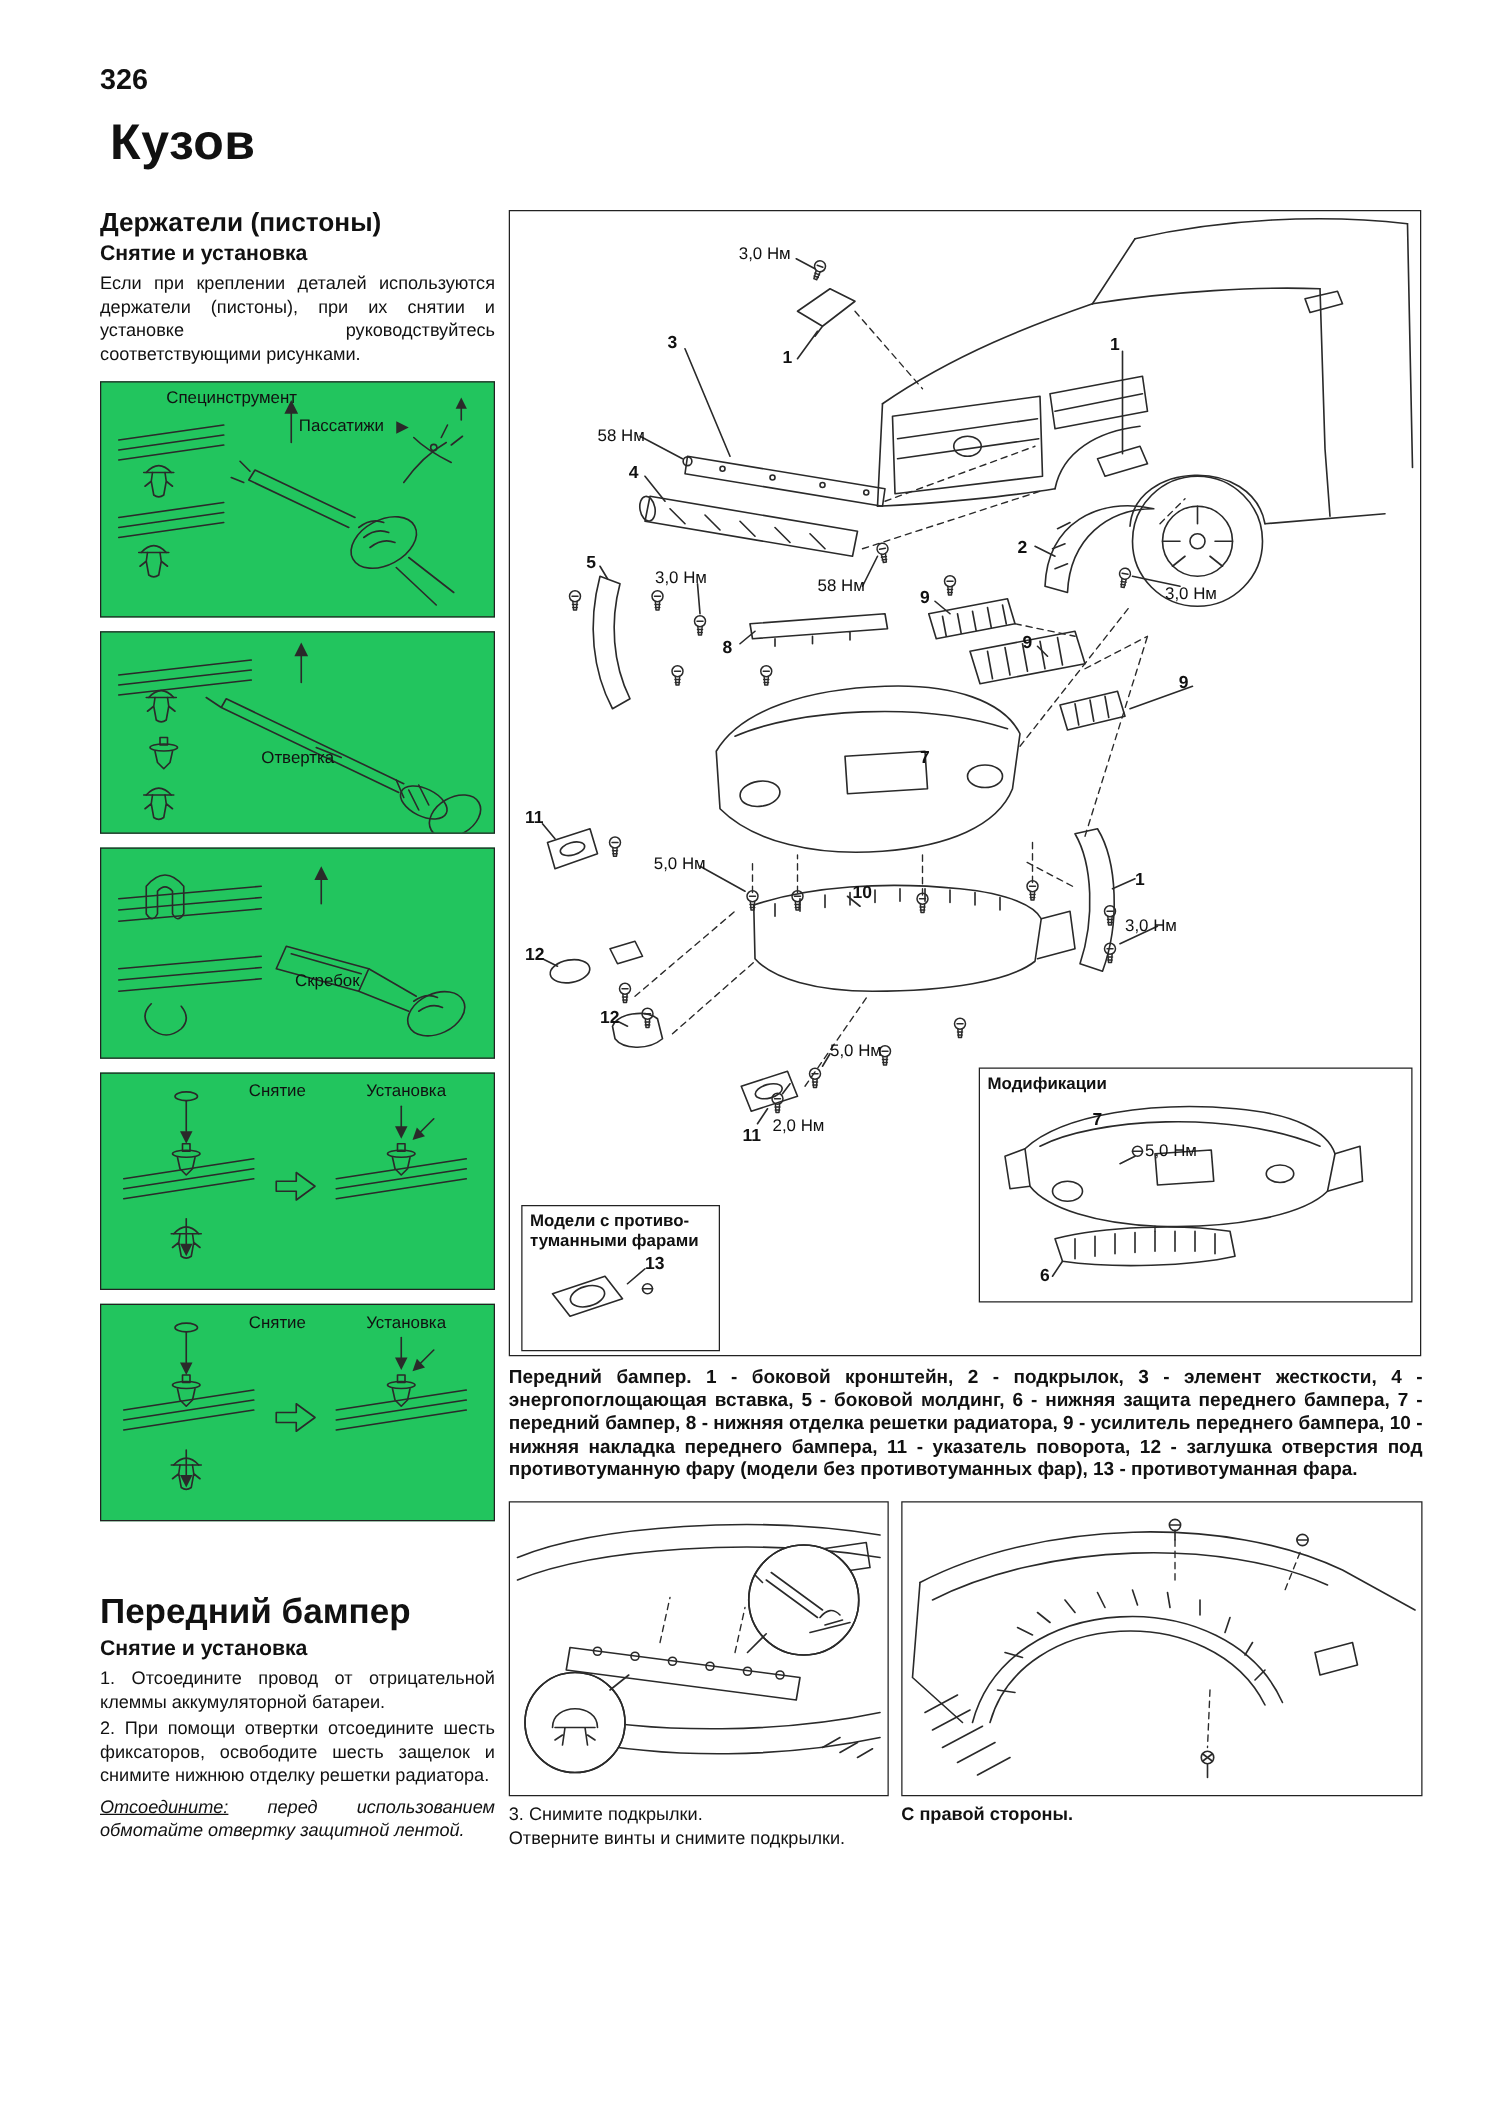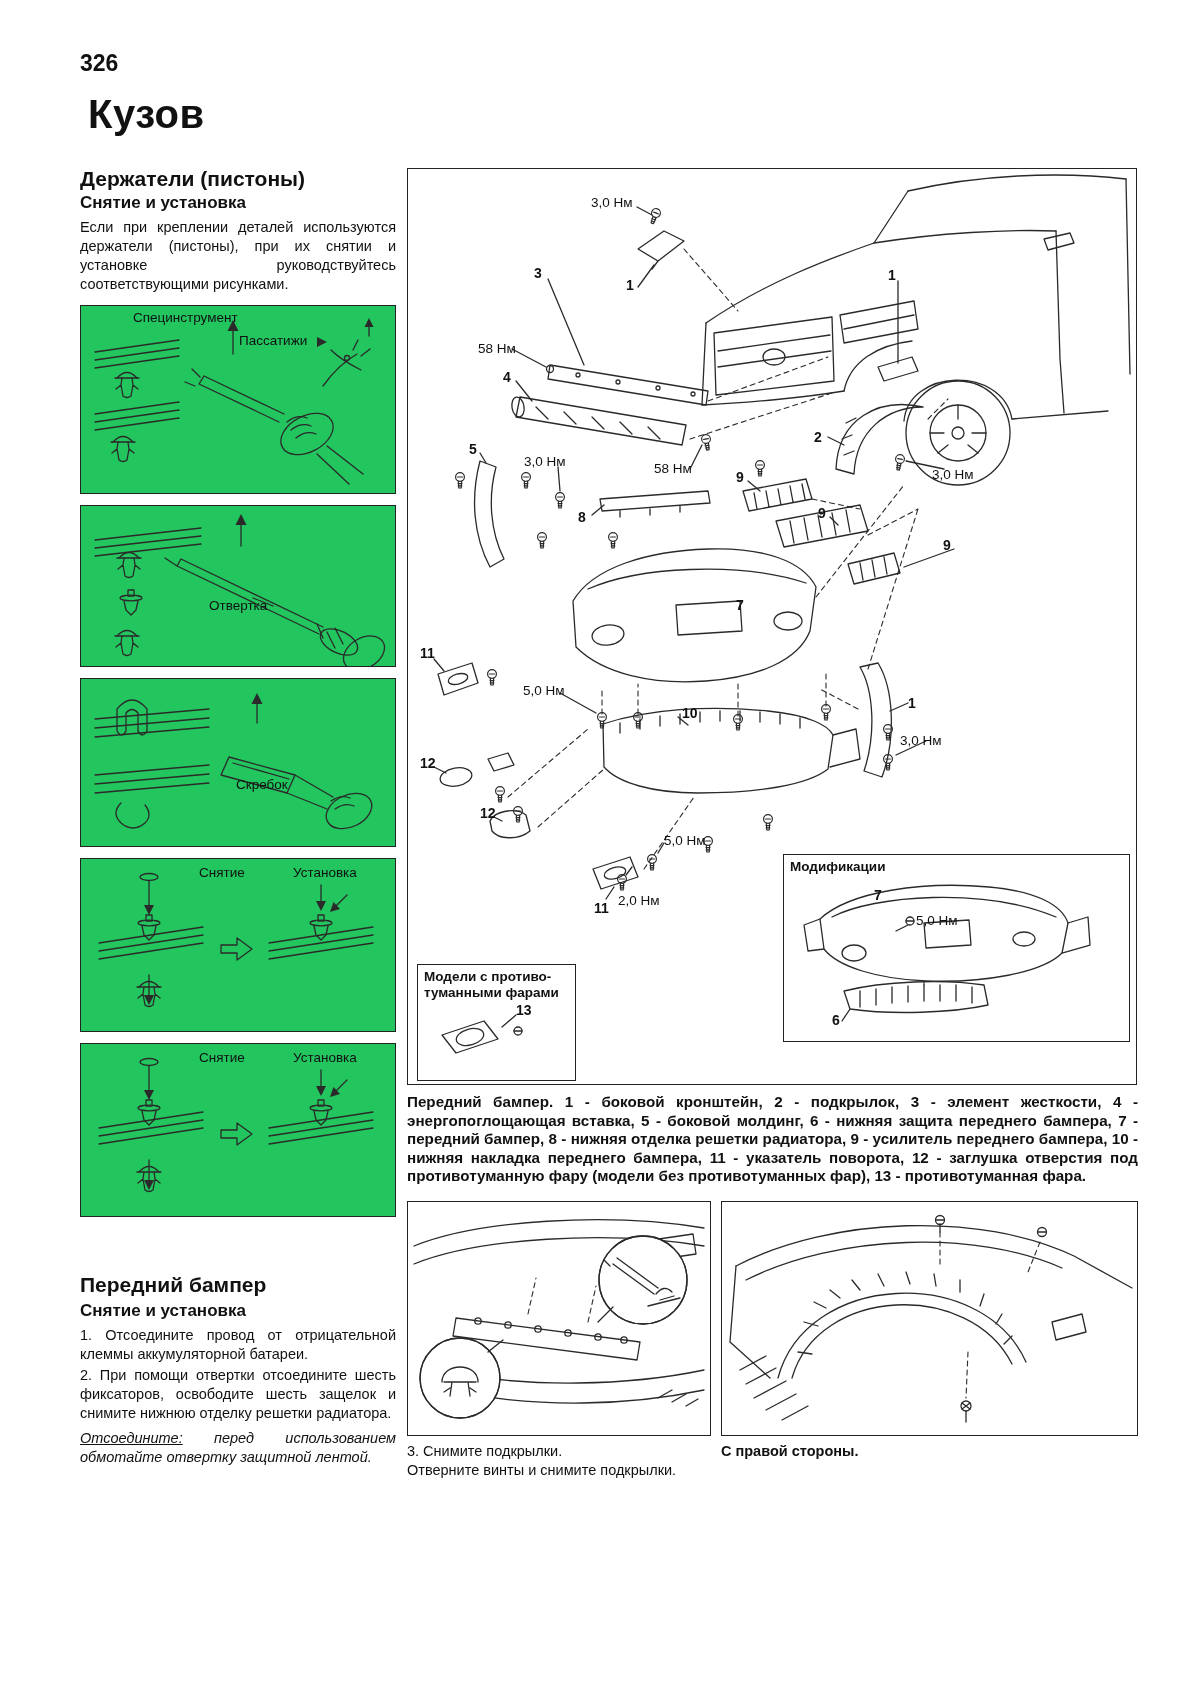--- a/index.html
+++ b/index.html
@@ -3,21 +3,21 @@
 <meta charset="utf-8">
 <style>
   html,body{margin:0;padding:0;background:#ffffff;}
   .page{position:relative;width:1200px;height:1697px;background:#ffffff;
         font-family:"Liberation Sans",sans-serif;color:#111;overflow:hidden;}
   .pagenum{position:absolute;left:80px;top:50px;font-size:23px;font-weight:bold;}
   .title{position:absolute;left:78px;top:92px;font-size:40px;font-weight:bold;letter-spacing:0.5px;margin-left:10px;}
   .left-col{position:absolute;left:80px;top:167px;width:316px;}
   .h2{font-size:21px;font-weight:bold;margin:0 0 2px 0;}
   .h3{font-size:17px;font-weight:bold;margin:0 0 5px 0;}
-  .h2b{font-size:21px;font-weight:bold;margin:56px 0 4px 0;}
+  .h2b{font-size:28px;font-weight:bold;margin:56px 0 4px 0;}
   .body-text{font-size:14.5px;line-height:1.32;text-align:justify;margin:0 0 10px 0;}
   .step{font-size:14.5px;line-height:1.32;text-align:justify;margin:0 0 2px 0;}
   .note{font-size:14.5px;line-height:1.32;text-align:justify;font-style:italic;margin-top:6px;}
   .note .nl{text-decoration:underline;}
   .figbox{position:relative;border:1.5px solid #222;margin-bottom:11px;background:#22c55e;}
   .figbox svg{display:block;}
   .fig-label{position:absolute;font-size:13.5px;white-space:nowrap;z-index:4;}
   .right-col{position:absolute;left:407px;top:168px;width:731px;}
   .mainfig{position:relative;width:728px;height:915px;border:1.5px solid #222;background:#fff;}
   .mainfig svg.base{position:absolute;left:0;top:0;z-index:1;}

